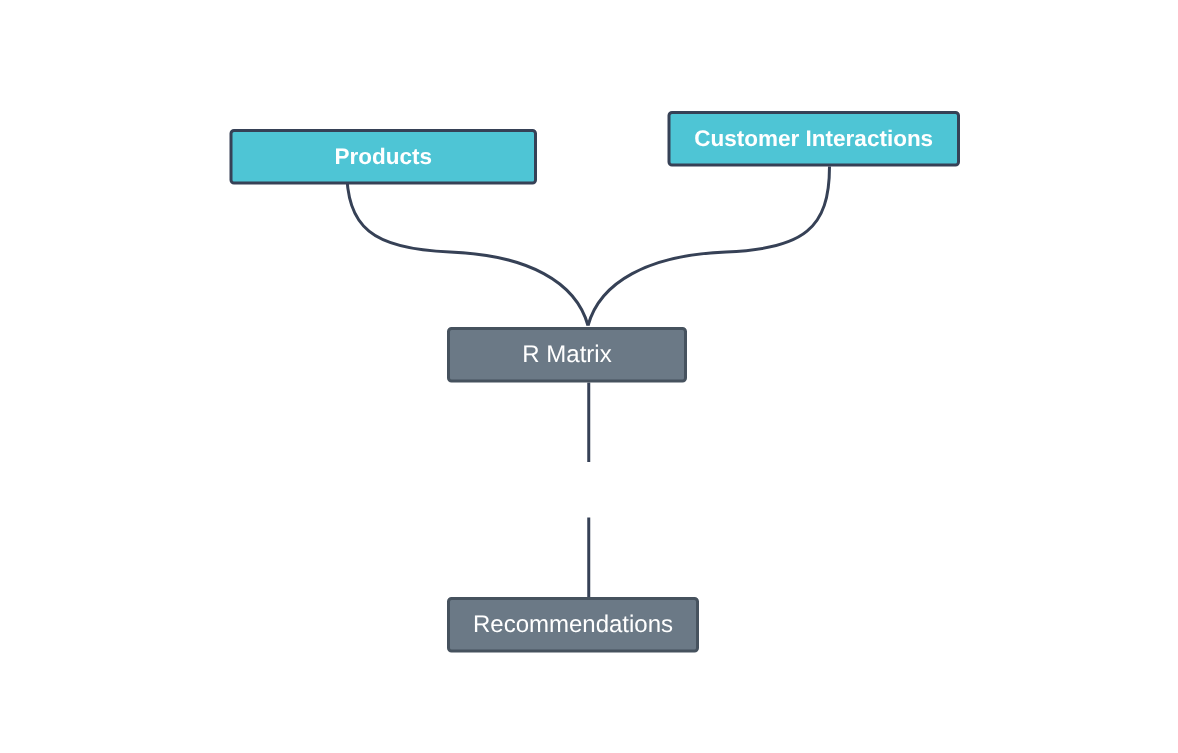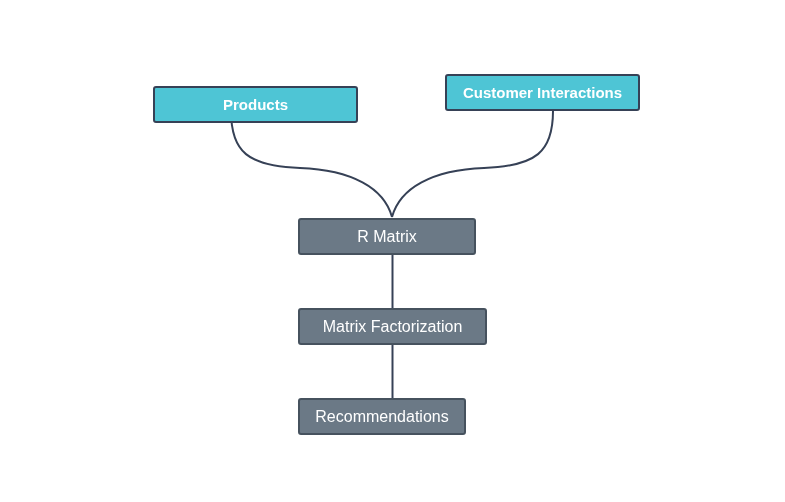--- a/index.html
+++ b/index.html
@@ -65,25 +65,22 @@
   </svg>
 
   <div class="node source" style="left:121px; top:86px; width:205px; height:37px;margin-left:32px;">
     <span>Products</span>
   </div>
 
   <div class="node source" style="left:445px; top:74px; width:195px; height:37px;">
     <span>Customer Interactions</span>
   </div>
 
-  <div class="node process" style="left:298px; top:218px; width:178px; height:37px;">
+  <div class="node process" style="left:298px; top:218px; width:160px; height:37px;">
     <span>R Matrix</span>
   </div>
 
-  <div class="node process" style="left:298px; top:308px; width:189px; height:37px;">
-    <span>Matrix Factorization</span>
-  </div>
 
   <div class="node process" style="left:298px; top:398px; width:168px; height:37px;">
     <span>Recommendations</span>
   </div>
 
 </div>
 
 </body></html>

